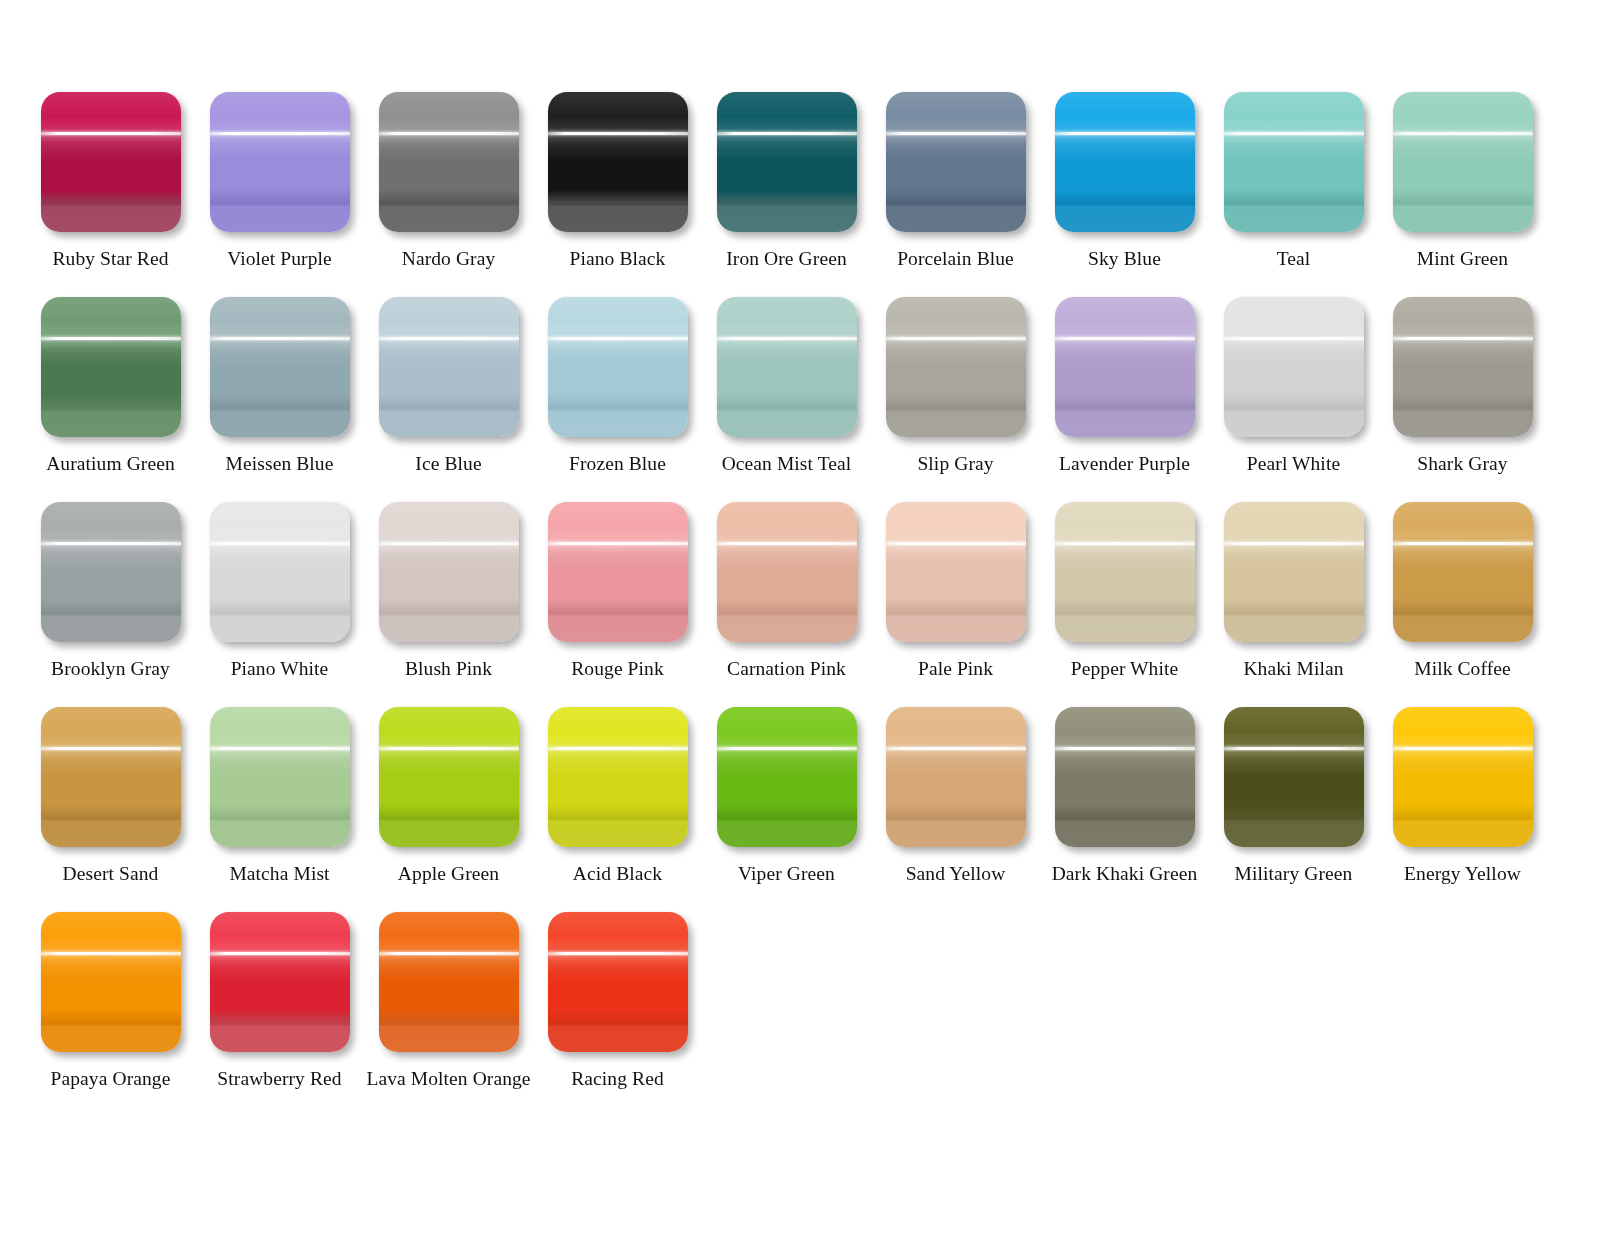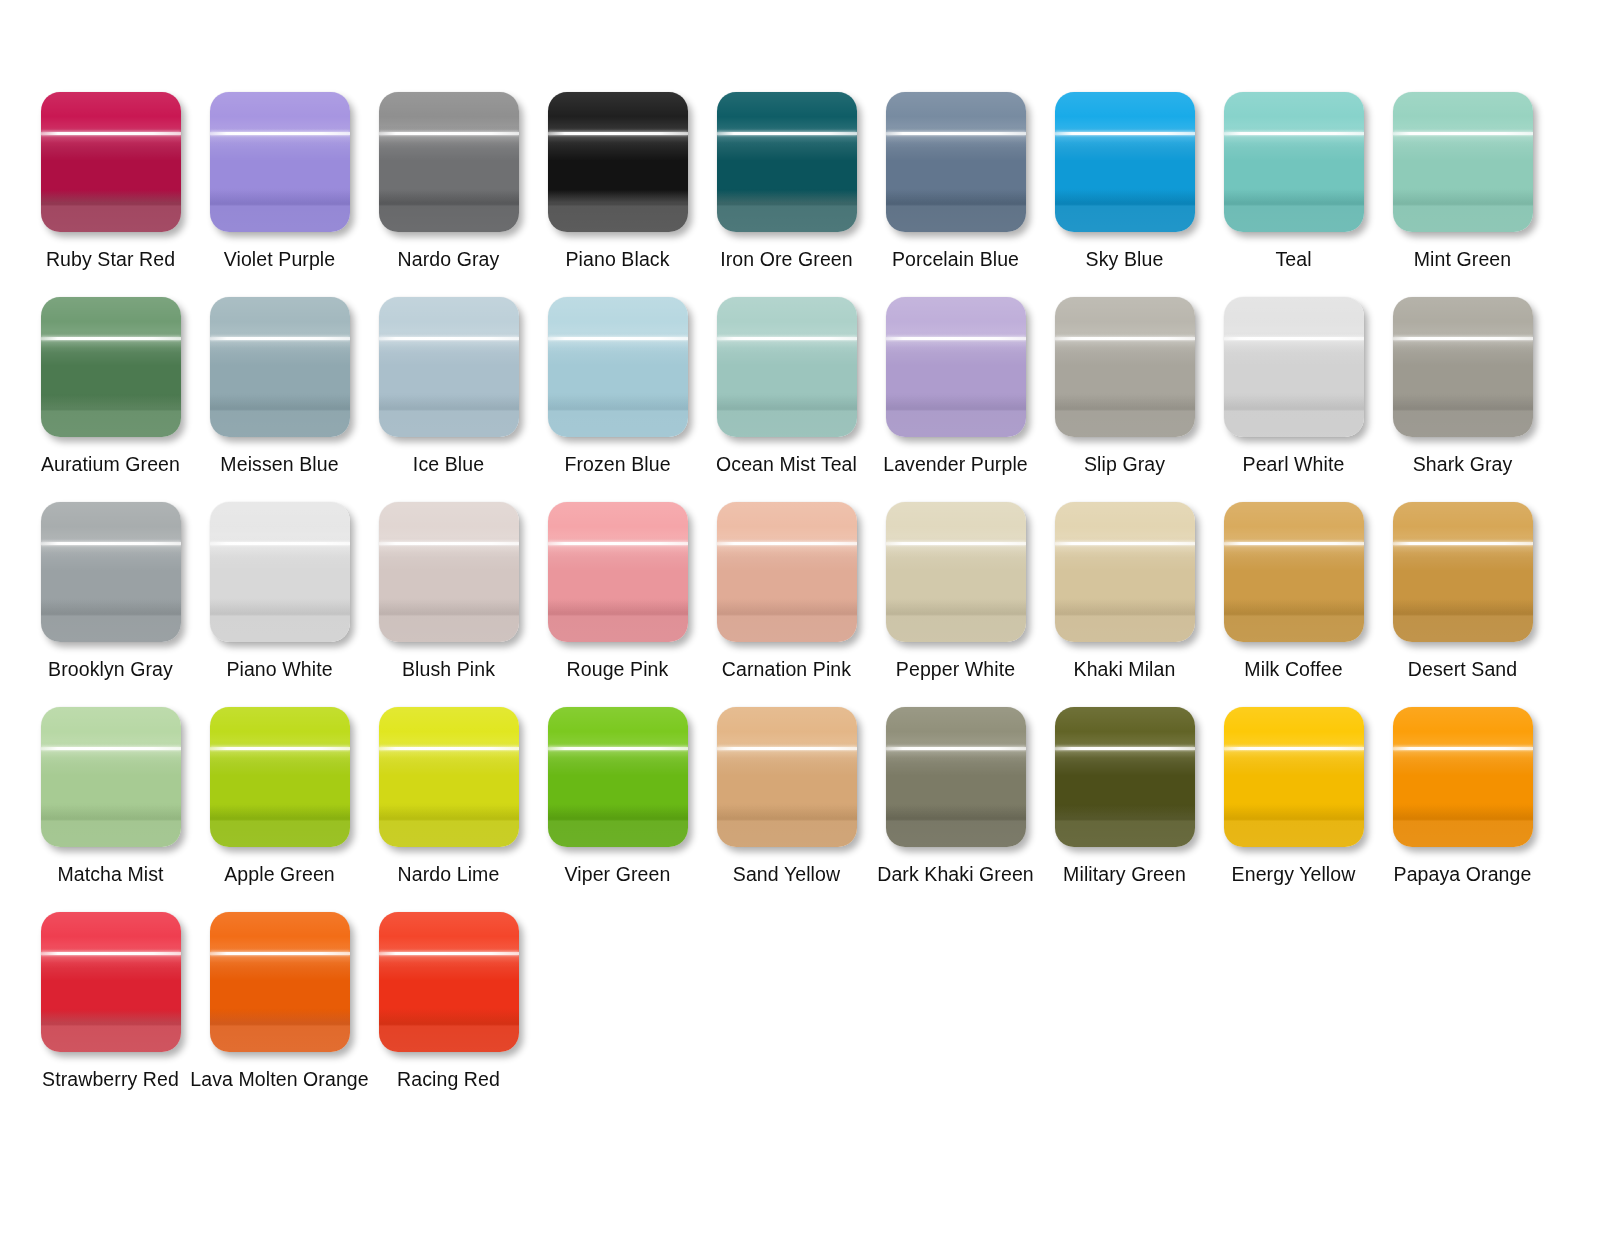--- a/index.html
+++ b/index.html
@@ -103,20 +103,21 @@
   }
 
   .swatch-label {
     margin-top: 16px;
     font-size: 19.5px;
     line-height: 22px;
     color: #111111;
     text-align: center;
     white-space: nowrap;
     letter-spacing: 0.1px;
+    font-family: Liberation Serif, serif;
   }
 </style>
 </head>
 <body>
 
 <div id="palette-grid">
     <div class="swatch-cell">
       <div class="chip-wrap">
         <div class="chip">
           <div class="chip-base" style="background: linear-gradient(rgb(200, 19, 79) 0%, rgb(200, 19, 79) 24%, rgb(174, 15, 68) 40%, rgb(174, 15, 68) 70%, rgb(155, 58, 86) 79%, rgb(155, 58, 86) 100%);"></div>
@@ -266,42 +267,42 @@
           <div class="chip-top"></div>
           <div class="chip-gloss"></div>
           <div class="chip-line"></div>
         </div>
       </div>
       <div class="swatch-label">Ocean Mist Teal</div>
     </div>
     <div class="swatch-cell">
       <div class="chip-wrap">
         <div class="chip">
+          <div class="chip-base" style="background: linear-gradient(rgb(184, 181, 172) 0%, rgb(184, 181, 172) 24%, rgb(168, 165, 156) 40%, rgb(168, 165, 156) 70%, rgb(158, 155, 146) 79%, rgb(158, 155, 146) 100%);"></div>
+          <div class="chip-top"></div>
+          <div class="chip-gloss"></div>
+          <div class="chip-line"></div>
+        </div>
+      </div>
+      <div class="swatch-label">Slip Gray</div>
+    </div>
+    <div class="swatch-cell">
+      <div class="chip-wrap">
+        <div class="chip">
           <div class="chip-base" style="background: linear-gradient(rgb(190, 173, 217) 0%, rgb(190, 173, 217) 24%, rgb(174, 156, 205) 40%, rgb(174, 156, 205) 70%, rgb(166, 149, 198) 79%, rgb(166, 149, 198) 100%);"></div>
           <div class="chip-top"></div>
           <div class="chip-gloss"></div>
           <div class="chip-line"></div>
         </div>
       </div>
       <div class="swatch-label">Lavender Purple</div>
     </div>
     <div class="swatch-cell">
       <div class="chip-wrap">
         <div class="chip">
-          <div class="chip-base" style="background: linear-gradient(rgb(184, 181, 172) 0%, rgb(184, 181, 172) 24%, rgb(168, 165, 156) 40%, rgb(168, 165, 156) 70%, rgb(158, 155, 146) 79%, rgb(158, 155, 146) 100%);"></div>
-          <div class="chip-top"></div>
-          <div class="chip-gloss"></div>
-          <div class="chip-line"></div>
-        </div>
-      </div>
-      <div class="swatch-label">Slip Gray</div>
-    </div>
-    <div class="swatch-cell">
-      <div class="chip-wrap">
-        <div class="chip">
           <div class="chip-base" style="background: linear-gradient(rgb(226, 226, 226) 0%, rgb(226, 226, 226) 24%, rgb(210, 210, 210) 40%, rgb(210, 210, 210) 70%, rgb(203, 203, 203) 79%, rgb(203, 203, 203) 100%);"></div>
           <div class="chip-top"></div>
           <div class="chip-gloss"></div>
           <div class="chip-line"></div>
         </div>
       </div>
       <div class="swatch-label">Pearl White</div>
     </div>
     <div class="swatch-cell">
       <div class="chip-wrap">
@@ -365,20 +366,31 @@
           <div class="chip-top"></div>
           <div class="chip-gloss"></div>
           <div class="chip-line"></div>
         </div>
       </div>
       <div class="swatch-label">Carnation Pink</div>
     </div>
     <div class="swatch-cell">
       <div class="chip-wrap">
         <div class="chip">
+          <div class="chip-base" style="background: linear-gradient(rgb(244, 207, 189) 0%, rgb(244, 207, 189) 24%, rgb(230, 191, 174) 40%, rgb(230, 191, 174) 70%, rgb(220, 180, 164) 79%, rgb(220, 180, 164) 100%);"></div>
+          <div class="chip-top"></div>
+          <div class="chip-gloss"></div>
+          <div class="chip-line"></div>
+        </div>
+      </div>
+      <div class="swatch-label">Pale Pink</div>
+    </div>
+    <div class="swatch-cell">
+      <div class="chip-wrap">
+        <div class="chip">
           <div class="chip-base" style="background: linear-gradient(rgb(224, 216, 189) 0%, rgb(224, 216, 189) 24%, rgb(210, 201, 171) 40%, rgb(210, 201, 171) 70%, rgb(201, 192, 162) 79%, rgb(201, 192, 162) 100%);"></div>
           <div class="chip-top"></div>
           <div class="chip-gloss"></div>
           <div class="chip-line"></div>
         </div>
       </div>
       <div class="swatch-label">Pepper White</div>
     </div>
     <div class="swatch-cell">
       <div class="chip-wrap">
@@ -437,21 +449,21 @@
     </div>
     <div class="swatch-cell">
       <div class="chip-wrap">
         <div class="chip">
           <div class="chip-base" style="background: linear-gradient(rgb(224, 230, 28) 0%, rgb(224, 230, 28) 24%, rgb(210, 216, 22) 40%, rgb(210, 216, 22) 70%, rgb(196, 202, 18) 79%, rgb(196, 202, 18) 100%);"></div>
           <div class="chip-top"></div>
           <div class="chip-gloss"></div>
           <div class="chip-line"></div>
         </div>
       </div>
-      <div class="swatch-label">Nardo Lime</div>
+      <div class="swatch-label">Acid Black</div>
     </div>
     <div class="swatch-cell">
       <div class="chip-wrap">
         <div class="chip">
           <div class="chip-base" style="background: linear-gradient(rgb(121, 200, 27) 0%, rgb(121, 200, 27) 24%, rgb(105, 185, 21) 40%, rgb(105, 185, 21) 70%, rgb(94, 169, 18) 79%, rgb(94, 169, 18) 100%);"></div>
           <div class="chip-top"></div>
           <div class="chip-gloss"></div>
           <div class="chip-line"></div>
         </div>
       </div>

